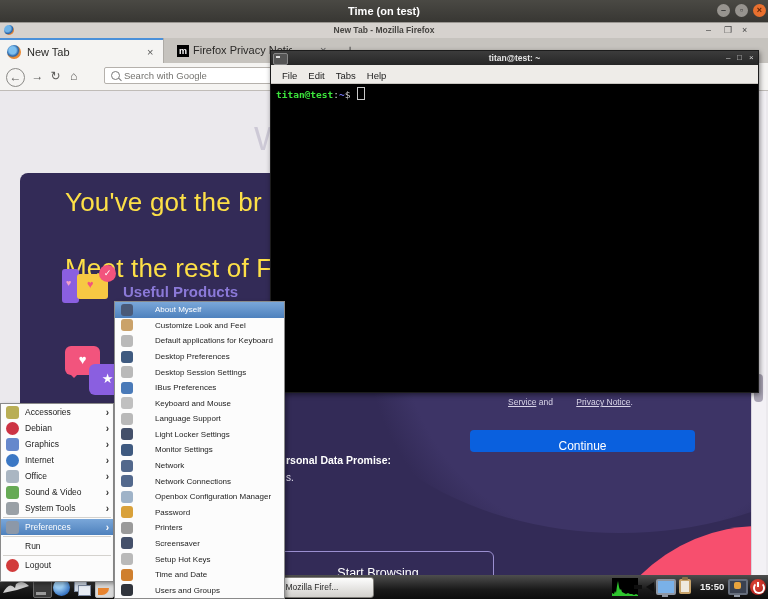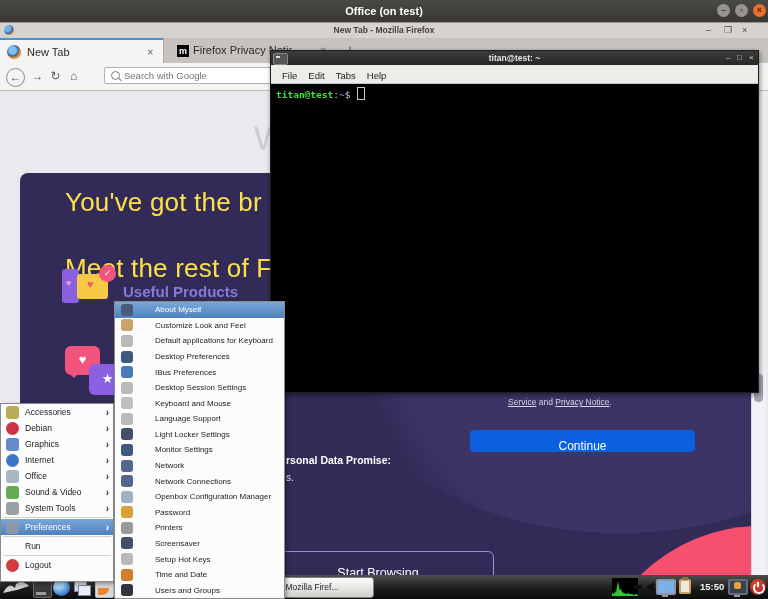--- a/index.html
+++ b/index.html
@@ -64,21 +64,21 @@
              color:#fff;font-size:9px;text-align:center;line-height:17px;}
   
   #il2-pink{left:45px;top:173px;width:35px;height:29px;background:#f2547d;border-radius:6px;
             color:#fff;font-size:13px;text-align:center;line-height:28px;}
   #il2-pink::after{content:"";position:absolute;left:4px;top:27px;border:5px solid transparent;border-top-color:#f2547d;}
   #il2-purple{left:69px;top:191px;width:37px;height:31px;background:#8a5fe0;border-radius:6px;
               color:#fff;font-size:13px;text-align:center;line-height:30px;}
   #il2-purple::after{content:"";position:absolute;left:24px;top:29px;border:5px solid transparent;border-top-color:#8a5fe0;}
   
   #service-line{left:330px;top:224px;width:420px;text-align:center;font-size:8.5px;color:#d9d5e8;}
-  #service-line a{color:#d9d5e8;text-decoration:underline;}
+  #service-line a{color:#d9d5e8;text-decoration:underline;margin-left:21px;}
   #continue-btn{left:450px;top:257px;width:225px;height:22px;background:#0a60de;border-radius:4px;
                 color:#fff;font-size:12px;text-align:center;line-height:33px;}
   #frag1{left:266px;top:281px;color:#fff;font-size:10.5px;font-weight:bold;white-space:nowrap;}
   #frag2{left:266px;top:299px;color:#e8e5f2;font-size:10px;}
   #startbrowse-btn{left:242px;top:378px;width:232px;height:60px;border:1px solid #9b8fd0;border-radius:6px;
                    color:#fff;font-size:12.5px;text-align:center;padding-top:14px;box-sizing:border-box;}
   #pinkcircle{left:570px;top:353px;width:340px;height:340px;border-radius:50%;background:#f74f6e;}
 
   
   #term{left:270px;top:50px;width:489px;height:343px;z-index:20;border:1px solid #1c1c1c;box-sizing:border-box;
@@ -145,21 +145,21 @@
   #power-btn{left:750px;top:4px;width:16px;height:16px;border-radius:50%;background:radial-gradient(circle at 40% 35%,#e04a3a,#a51515);}
   #power-btn::before{content:"";position:absolute;left:7px;top:3px;width:2px;height:5px;background:#fff;}
   #power-btn::after{content:"";position:absolute;left:3px;top:3px;width:8px;height:8px;border:2px solid #fff;border-radius:50%;border-top-color:transparent;}
 </style>
 </head>
 <body>
 
 <div id="screen">
 
   <div id="topbar" class="abs">
-    <div id="topbar-title">Office (on test)</div>
+    <div id="topbar-title">Time (on test)</div>
     <div class="vm-btn abs" style="left:717px;">–</div>
     <div class="vm-btn abs" style="left:735px;">▫</div>
     <div class="vm-btn close abs" style="left:753px;">×</div>
   </div>
 
   <div id="ffwin" class="abs">
     <div id="ff-titlebar" class="abs">
       <div id="ff-orb" class="abs"></div>
       <div id="ff-title">New Tab - Mozilla Firefox</div>
       <div class="ff-ctrl abs" style="left:706px;">–</div>
@@ -306,26 +306,26 @@
       </div>
       <div class="menu-item">
         <span class="mi-icon " style="background: rgb(185, 185, 185);"></span>
         <span class="mi-label">Default applications for Keyboard</span>
       </div>
       <div class="menu-item">
         <span class="mi-icon " style="background: rgb(63, 90, 128);"></span>
         <span class="mi-label">Desktop Preferences</span>
       </div>
       <div class="menu-item">
+        <span class="mi-icon " style="background: rgb(185, 185, 185);"></span>
+        <span class="mi-label">Desktop Session Settings</span>
+      </div>
+      <div class="menu-item">
         <span class="mi-icon " style="background: rgb(74, 122, 184);"></span>
         <span class="mi-label">IBus Preferences</span>
-      </div>
-      <div class="menu-item">
-        <span class="mi-icon " style="background: rgb(185, 185, 185);"></span>
-        <span class="mi-label">Desktop Session Settings</span>
       </div>
       <div class="menu-item">
         <span class="mi-icon " style="background: rgb(192, 192, 192);"></span>
         <span class="mi-label">Keyboard and Mouse</span>
       </div>
       <div class="menu-item">
         <span class="mi-icon " style="background: rgb(185, 185, 185);"></span>
         <span class="mi-label">Language Support</span>
       </div>
       <div class="menu-item">

